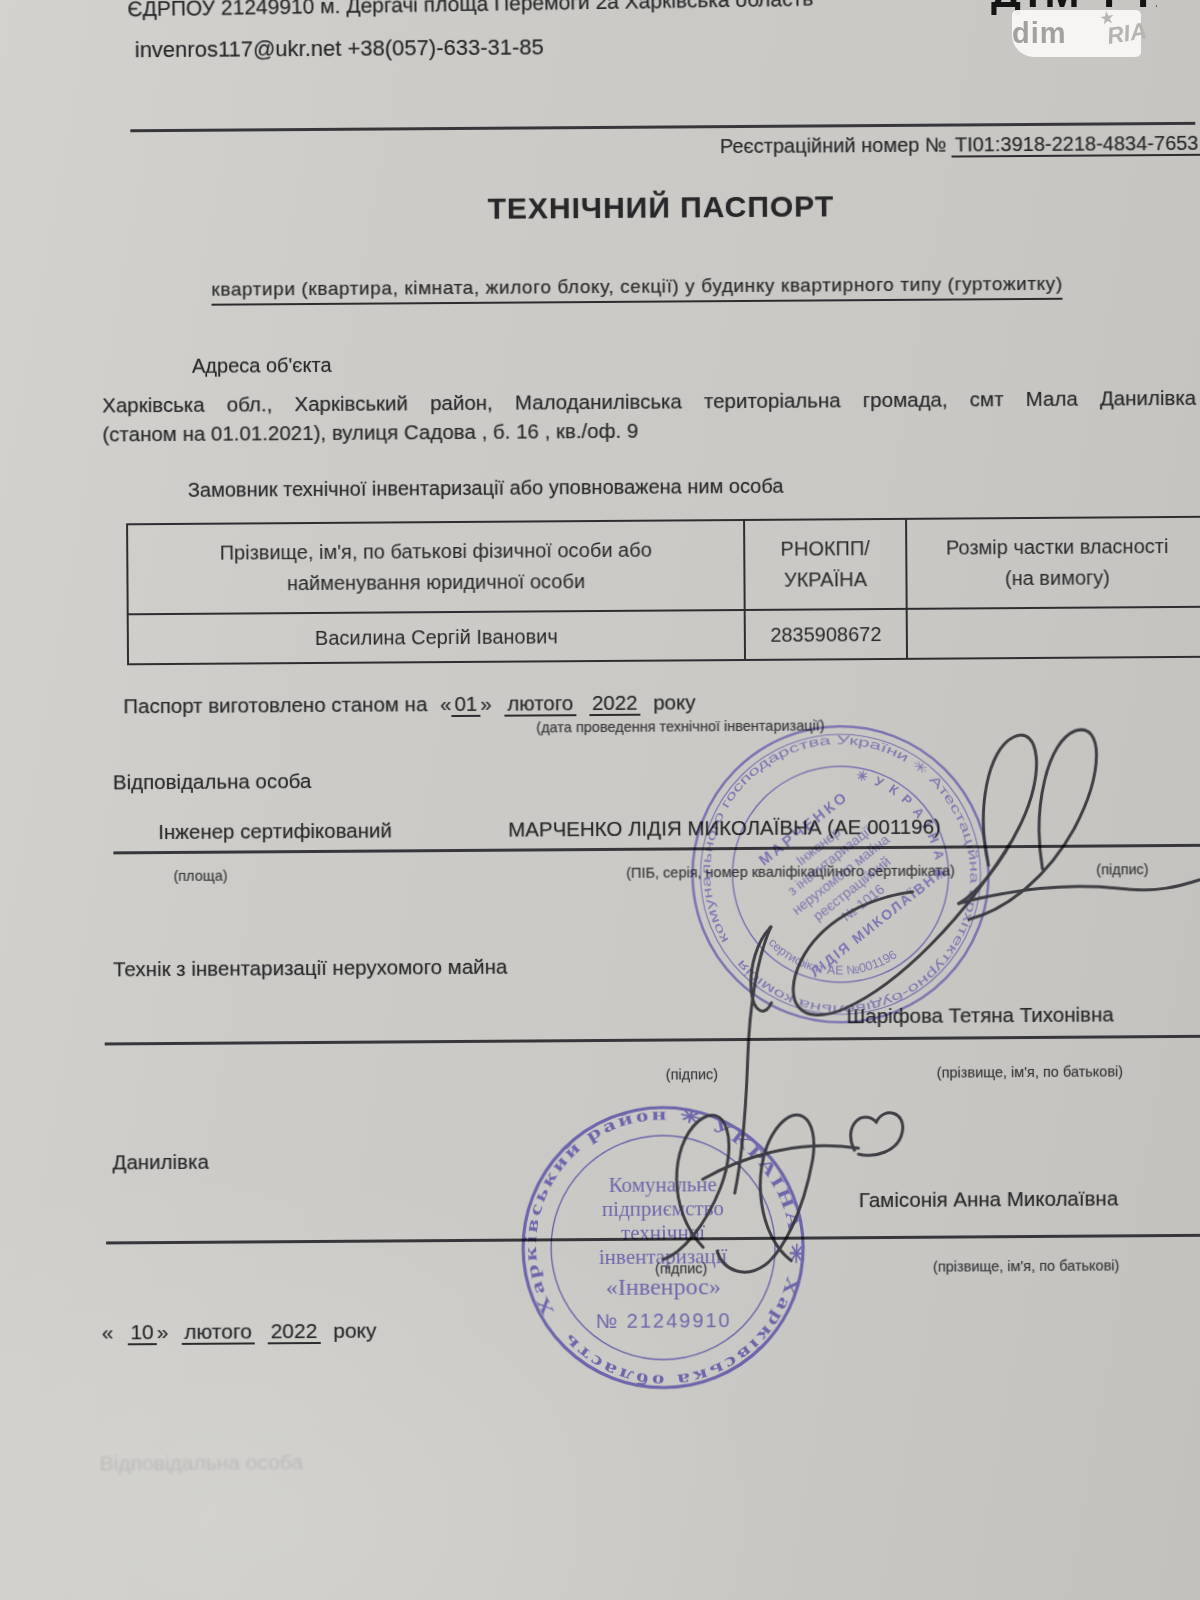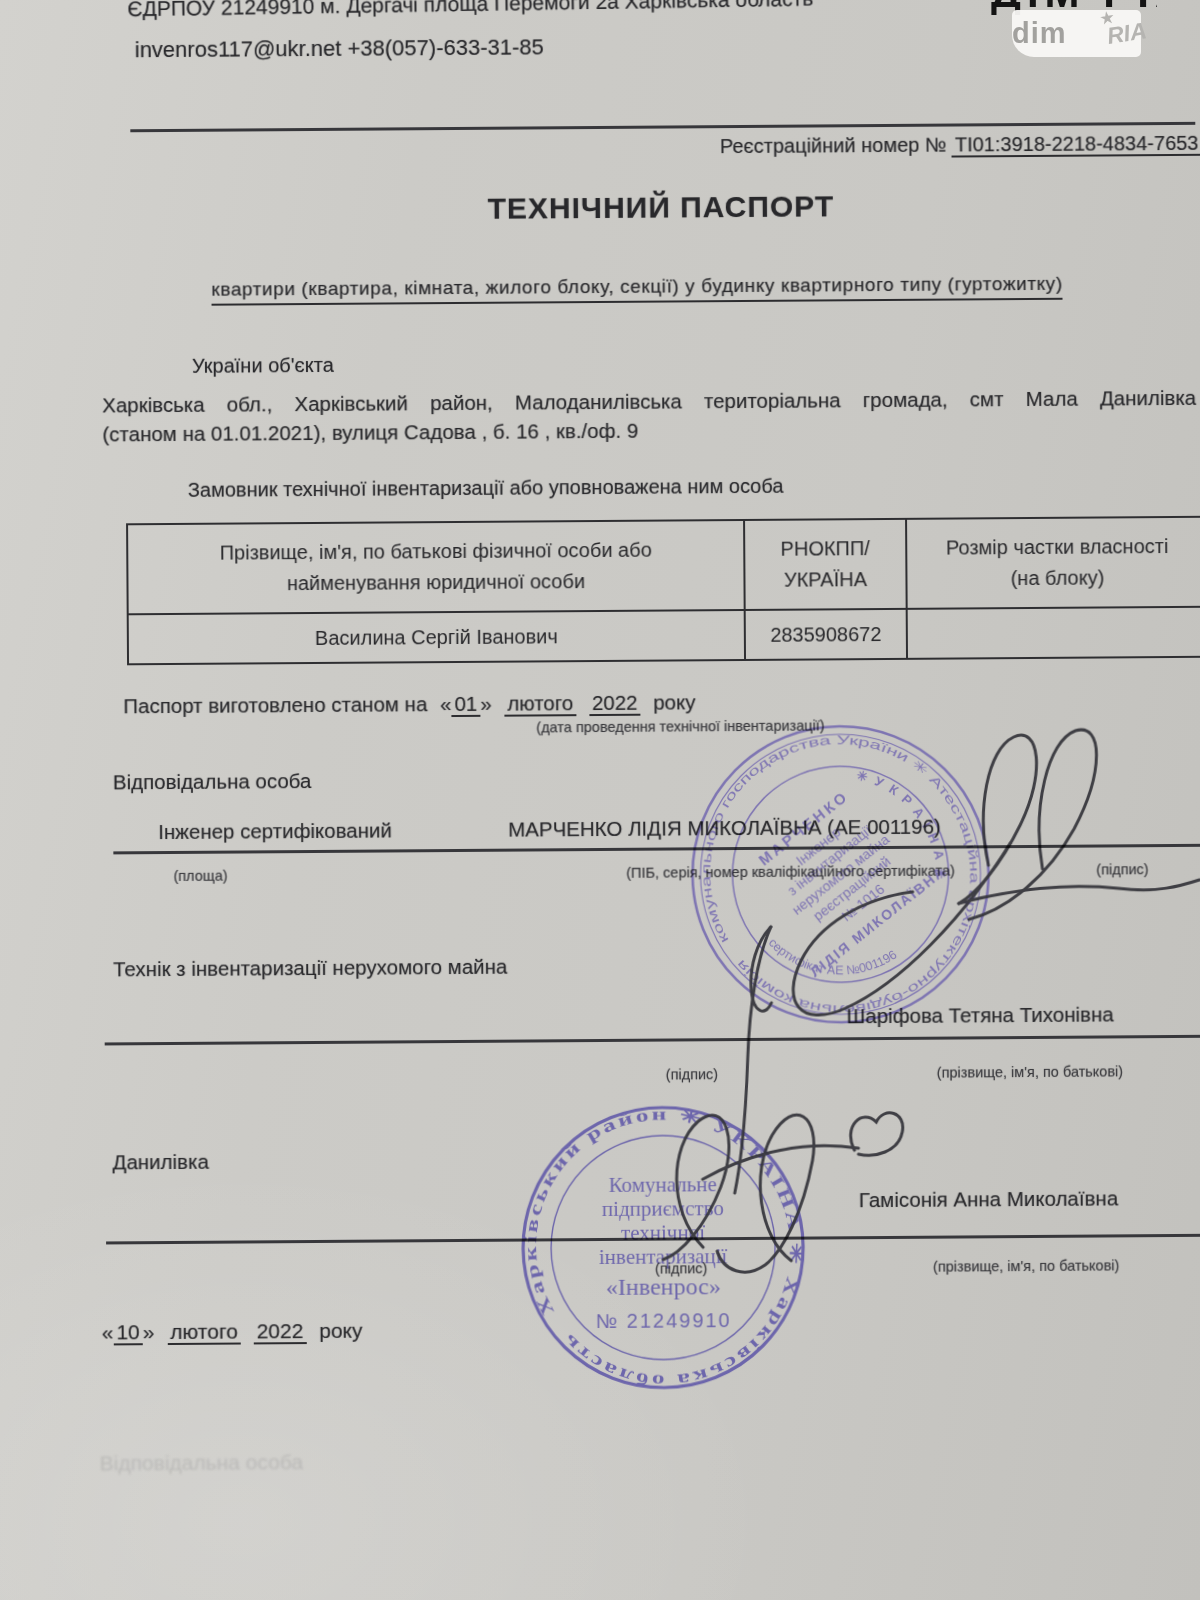--- a/index.html
+++ b/index.html
@@ -84,39 +84,39 @@
 
     <div class="abs rule" style="top:126px;left:135px;width:1065px;height:2.5px;"></div>
 
     <div class="abs t reg">
       <span>Реєстраційний номер № </span><span class="u">ТІ01:3918-2218-4834-7653</span>
     </div>
 
     <div class="abs t title">ТЕХНІЧНИЙ ПАСПОРТ</div>
     <div class="abs t subtitle">квартири (квартира, кімната, жилого блоку, секції) у будинку квартирного типу (гуртожитку)</div>
 
-    <div class="abs t addr-label">України об'єкта</div>
+    <div class="abs t addr-label">Адреса об'єкта</div>
     <div class="abs t addr1">Харківська обл., Харківський район, Малоданилівська територіальна громада, смт Мала Данилівка</div>
     <div class="abs t addr2">(станом на 01.01.2021), вулиця Садова , б. 16 , кв./оф. 9</div>
 
     <div class="abs t cust-label">Замовник технічної інвентаризації або уповноважена ним особа</div>
 
     <div class="abs tbl">
       <div class="trow thead">
         <div class="tcell c1">
           <div>Прізвище, ім'я, по батькові фізичної особи або</div>
           <div>найменування юридичної особи</div>
         </div>
         <div class="tcell c2">
           <div>РНОКПП/</div>
           <div>УКРАЇНА</div>
         </div>
         <div class="tcell c3">
           <div>Розмір частки власності</div>
-          <div>(на блоку)</div>
+          <div>(на вимогу)</div>
         </div>
       </div>
       <div class="trow tdata">
         <div class="tcell c1">Василина Сергій Іванович</div>
         <div class="tcell c2">2835908672</div>
         <div class="tcell c3"></div>
       </div>
     </div>
 
     <div class="abs t issued">
@@ -142,21 +142,21 @@
     <div class="abs t small center pidpys2">(підпис)</div>
     <div class="abs t small center note2">(прізвище, ім'я, по батькові)</div>
 
     <div class="abs t dir-label">Данилівка</div>
     <div class="abs t dir-name">Гамісонія Анна Миколаївна</div>
     <div class="abs rule line3"></div>
     <div class="abs t small center pidpys3">(підпис)</div>
     <div class="abs t small center note3">(прізвище, ім'я, по батькові)</div>
 
     <div class="abs t dateline">
-      <span>«</span><span class="u" style="margin-left:0;">10</span><span>»</span>
+      <span>«</span><span class="u" style="margin-left:14px;">10</span><span>»</span>
       <span class="u">лютого</span>
       <span class="u">2022</span>
       <span class="sp">року</span>
     </div>
 
     <div class="abs ghost">Відповідальна особа</div>
 
     <svg class="overlay" viewBox="0 0 1200 1600">
       <defs>
         <path id="certRing" d="M 728,941 a 129,129 0 1 1 223.4,-129 a 129,129 0 1 1 -223.4,129" fill="none"></path>

